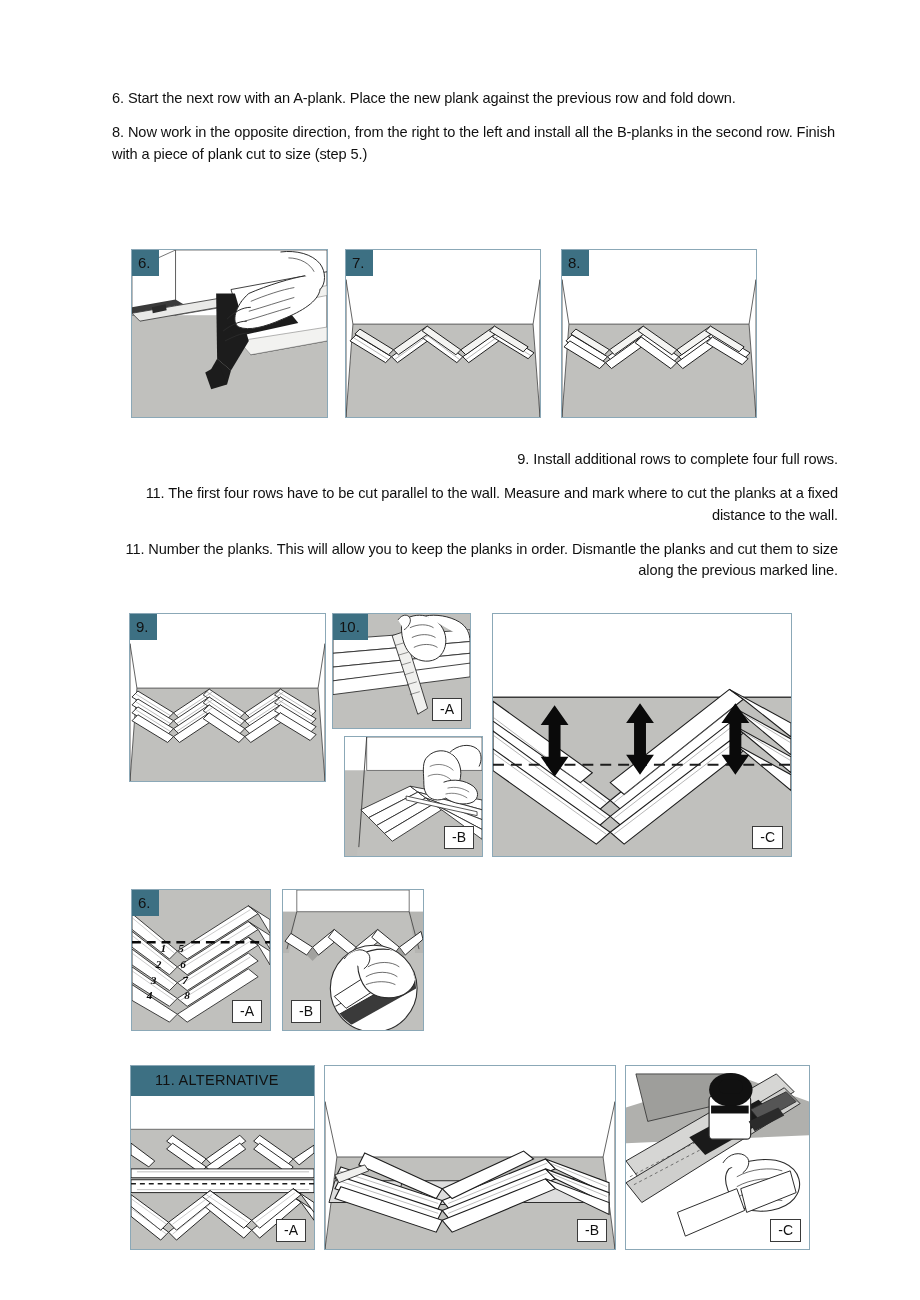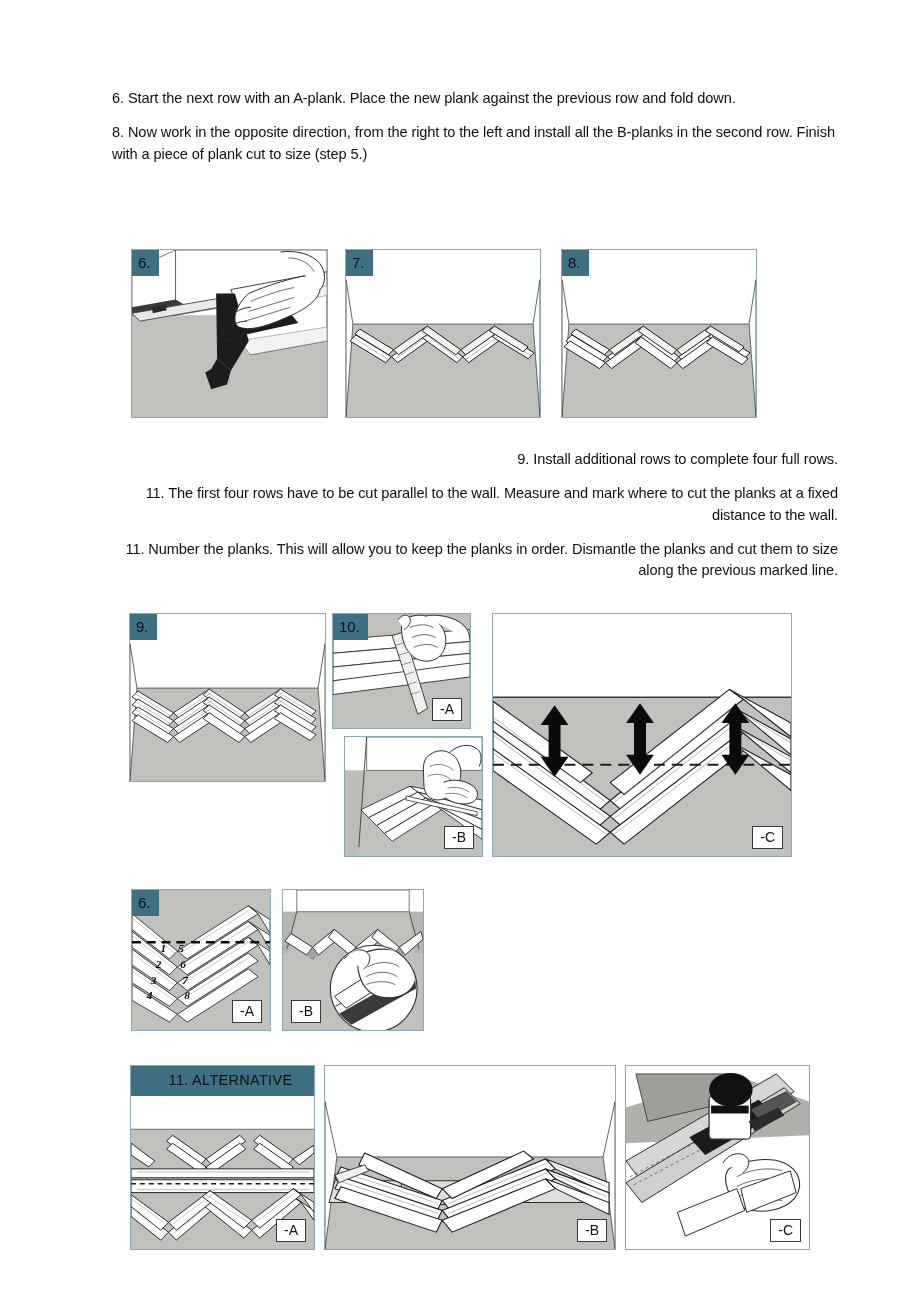--- a/index.html
+++ b/index.html
@@ -44,21 +44,20 @@
     font-family:"Liberation Sans", sans-serif;
     z-index:6;
     white-space:nowrap;
   }
   .badge.wide{
     width:100%;
     box-sizing:border-box;
     padding:7px 8px 8px 24px;
     font-size:14.5px;
     letter-spacing:0.3px;
-    text-align:center;
   }
 
   
   .sublabel{
     position:absolute;
     background:#ffffff;
     border:1.2px solid #3a3a3a;
     color:#111111;
     font-size:14px;
     line-height:1;

